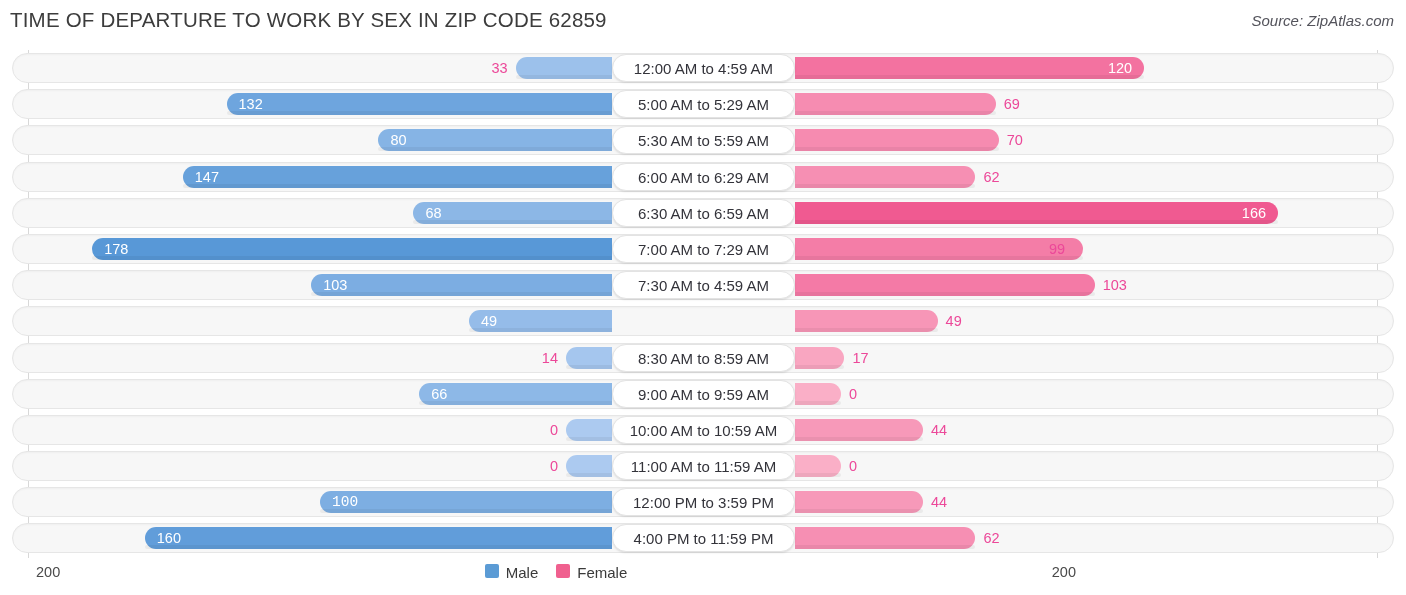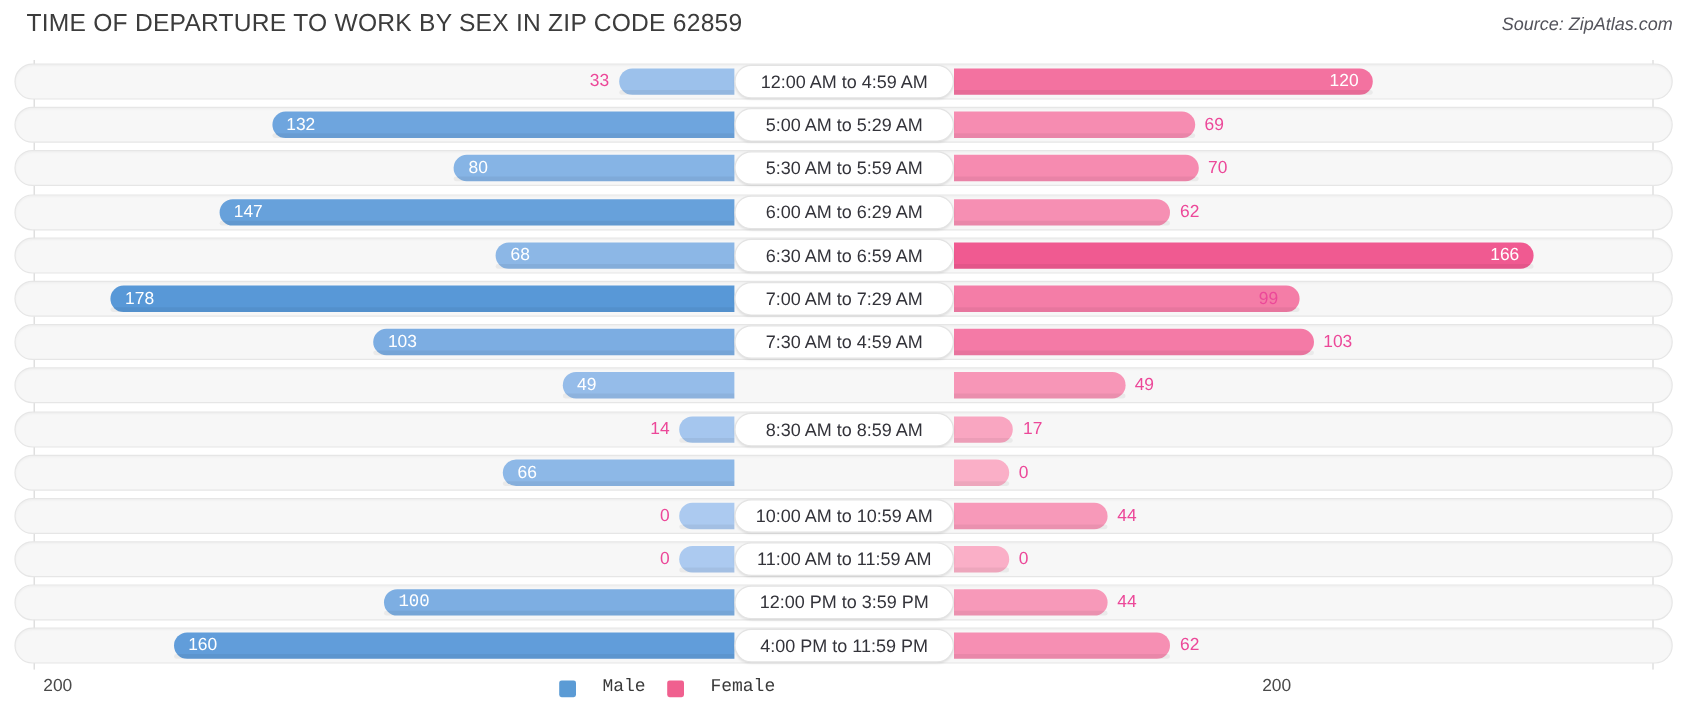--- a/index.html
+++ b/index.html
@@ -15,21 +15,21 @@
     overflow: hidden;
   }
   .page {
     position: relative;
     width: 1406px;
     height: 595px;
   }
   
   .header {
     position: absolute;
-    top: 0; left: 12px; right: 0;
+    top: 0; left: 0; right: 0;
     height: 46px;
     padding-left: 44px;
   }
   .chart-title {
     position: absolute;
     left: 10px;
     top: 8px;
     font-size: 20.5px;
     letter-spacing: 0.2px;
     color: #3c3c3c;
@@ -159,25 +159,24 @@
     position: absolute;
     left: 0; right: 0;
     top: 6px;
     display: flex;
     justify-content: center;
     align-items: center;
     gap: 18px;
   }
   .legend-item {
     display: flex;
-    align-items: flex-end;
-    gap: 22px;
+    align-items: flex-start;
+    gap: 7px;
     font-size: 15px;
     color: #3a3a3a;
-    font-family: Liberation Mono, monospace;
   }
   .swatch {
     width: 14px;
     height: 14px;
     border-radius: 2px;
     display: inline-block;
   }
   .sw-male   { background: #5b9bd5; }
   .sw-female { background: #f0608f; }
 </style>
@@ -265,20 +264,21 @@
           <div class="bar bar-female" style="left: 795px; width: 49.47px; background: rgb(249, 166, 193);"></div>
           <div class="val val-female-out val-out" style="left: 852.47px;">17</div>
           <div class="cat">8:30 AM to 8:59 AM</div>
         </div>
         <div class="row">
           <div class="track"></div>
           <div class="bar bar-male" style="left: 419.28px; width: 192.72px; background: rgb(141, 184, 231);"></div>
           <div class="val val-male-out val-in" style="left: 431.28px; text-align: left;">66</div>
           <div class="bar bar-female" style="left: 795px; width: 46px; background: rgb(250, 175, 199);"></div>
           <div class="val val-female-out val-out" style="left: 849px;">0</div>
+          <div class="cat">9:00 AM to 9:59 AM</div>
         </div>
         <div class="row">
           <div class="track"></div>
           <div class="bar bar-male" style="left: 566px; width: 46px; background: rgb(172, 202, 240);"></div>
           <div class="val val-male-out val-out" style="left: 502px; width: 56px;">0</div>
           <div class="bar bar-female" style="left: 795px; width: 128.04px; background: rgb(247, 153, 185);"></div>
           <div class="val val-female-out val-out" style="left: 931.04px;">44</div>
           <div class="cat">10:00 AM to 10:59 AM</div>
         </div>
         <div class="row">

